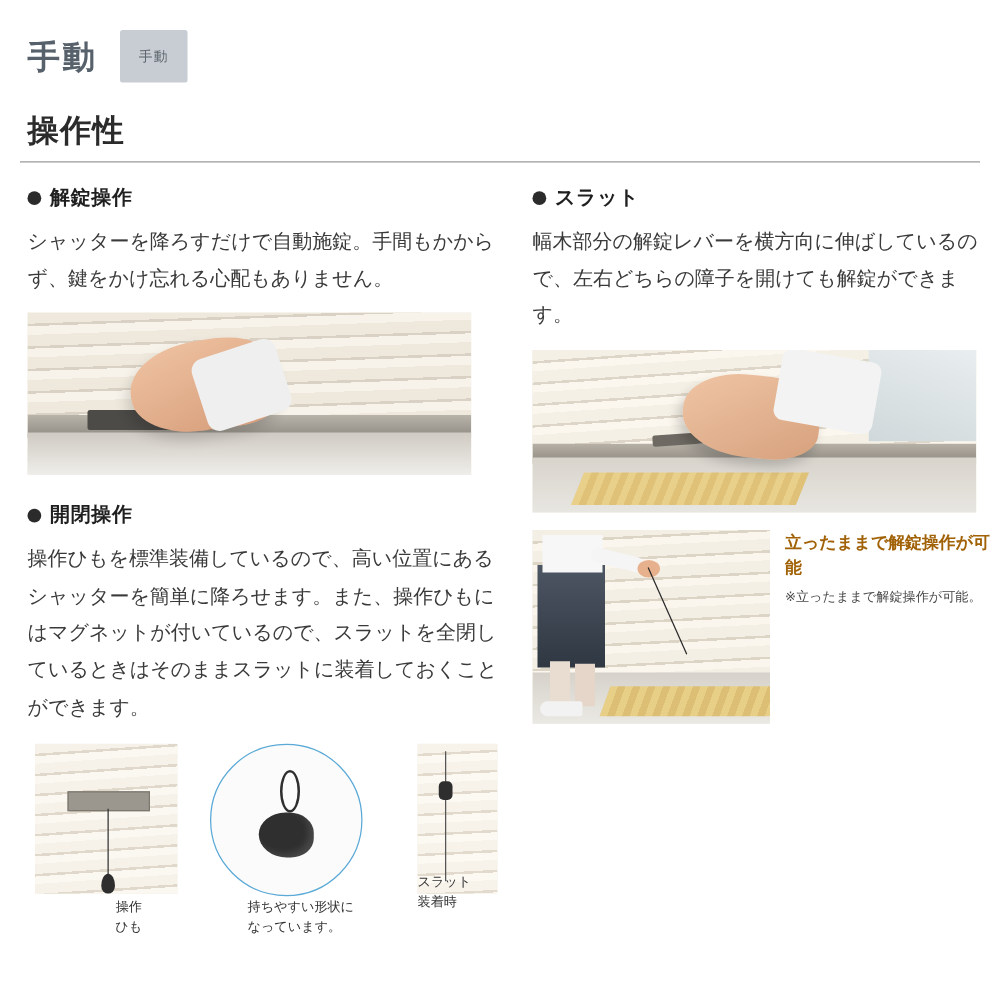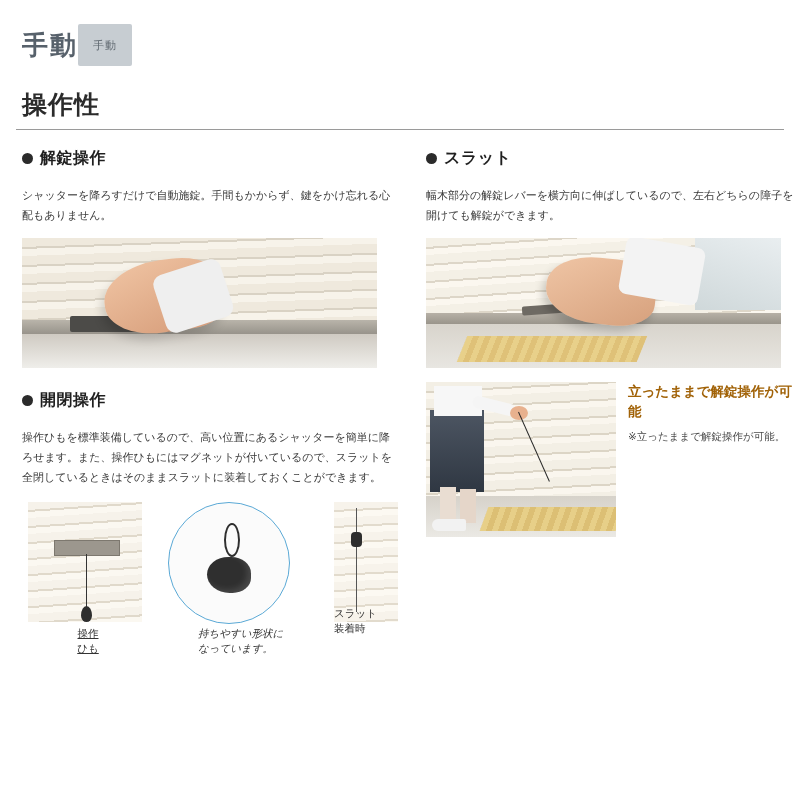--- a/index.html
+++ b/index.html
@@ -14,20 +14,21 @@
   .page{
     position:relative;
     width:800px;height:800px;
     box-sizing:border-box;
     padding:0 16px;
   }
   
   .header{
     display:flex;align-items:center;
     padding:24px 6px 18px 6px;
+    gap:18px;
   }
   .header-title{
     font-size:26px;
     font-weight:bold;
     color:#57616b;
     letter-spacing:2px;
   }
   .header-chip{
     background:#c7cdd2;
     color:#5d666e;
@@ -62,22 +63,22 @@
   }
   .bullet{
     width:11px;height:11px;border-radius:50%;
     background:#2b2b2b;display:inline-block;
     flex:0 0 auto;
   }
   .sub-title{
     font-size:16px;font-weight:bold;color:#1f1f1f;letter-spacing:.5px;
   }
   .body-text{
-    font-size:11px;line-height:1.85;color:#3a3a3a;
-    margin:16px 0 12px 0;
+    font-size:16px;line-height:1.85;color:#3a3a3a;
+    margin:4px 0 12px 0;
   }
   
   .photo{position:relative;overflow:hidden;background:#ddd;}
   .ph1{width:355px;height:130px;}
   .ph2{width:355px;height:130px;}
   .ph3{width:190px;height:155px;}
 
   
   .ph1{
     background:
@@ -249,21 +250,21 @@
     position:absolute;left:58px;top:52px;width:1px;height:56px;background:#333;
   }
   .dg-drop{
     position:absolute;left:53px;top:104px;width:11px;height:16px;
     background:#2e2e2e;border-radius:50% 50% 50% 50%/60% 60% 40% 40%;
   }
   .cap{
     font-size:10.5px;line-height:1.5;color:#333;text-align:center;
   }
   .cap-left{
-    position:absolute;left:36px;top:124px;width:60px;text-decoration:underline;
+    position:absolute;left:51px;top:124px;width:60px;
   }
   .dg-circle{
     width:120px;height:120px;border-radius:50%;
     border:1px solid #5aa9d6;
     background:#fbfbfb;
     position:relative;margin-left:26px;flex:0 0 auto;
     overflow:hidden;
   }
   .dg-circle .knob{
     position:absolute;left:38px;top:54px;width:44px;height:36px;
@@ -284,21 +285,21 @@
       #f7f3eb 0 8px,#e2dbcd 8px 10px,#fcf9f2 10px 16px);
   }
   .dg-small .cordx{
     position:absolute;left:22px;top:6px;width:1px;height:104px;background:#555;
   }
   .dg-small .clip{
     position:absolute;left:17px;top:30px;width:11px;height:15px;
     background:#2e2e2e;border-radius:4px;
   }
   .cap-mid{
-    position:absolute;left:176px;top:124px;width:130px;text-align:left;font-style:italic;
+    position:absolute;left:176px;top:124px;width:130px;text-align:left;
   }
   .cap-right{
     position:absolute;left:312px;top:104px;width:68px;text-align:left;
   }
   .bottom-band{
     position:absolute;left:0;bottom:0;width:800px;height:26px;background:#ffffff;
   }
 </style>
 </head>
 <body>

